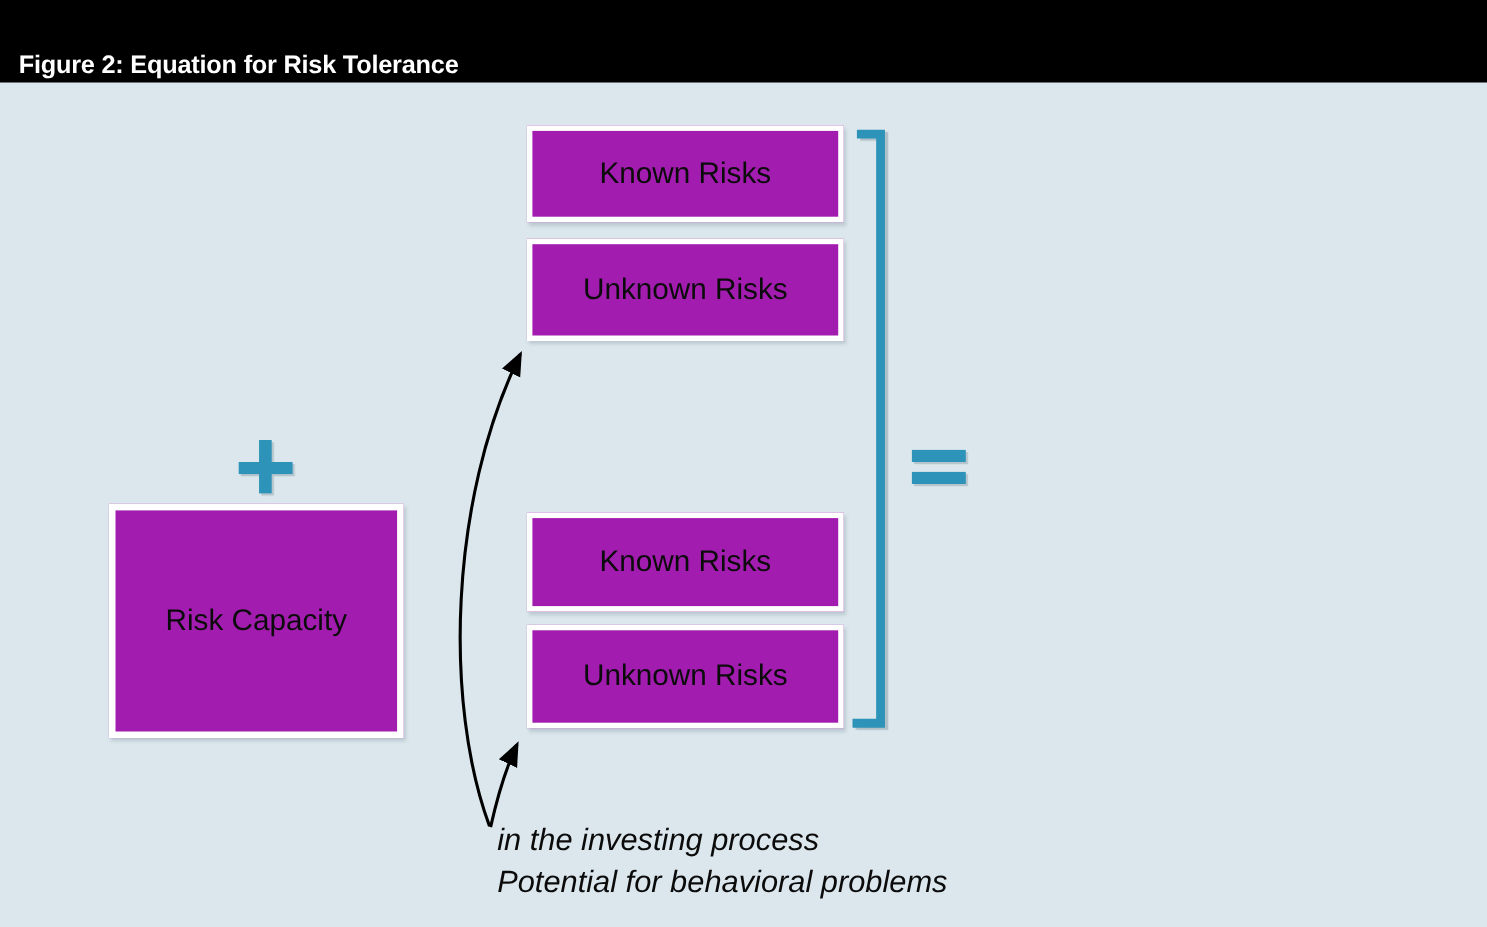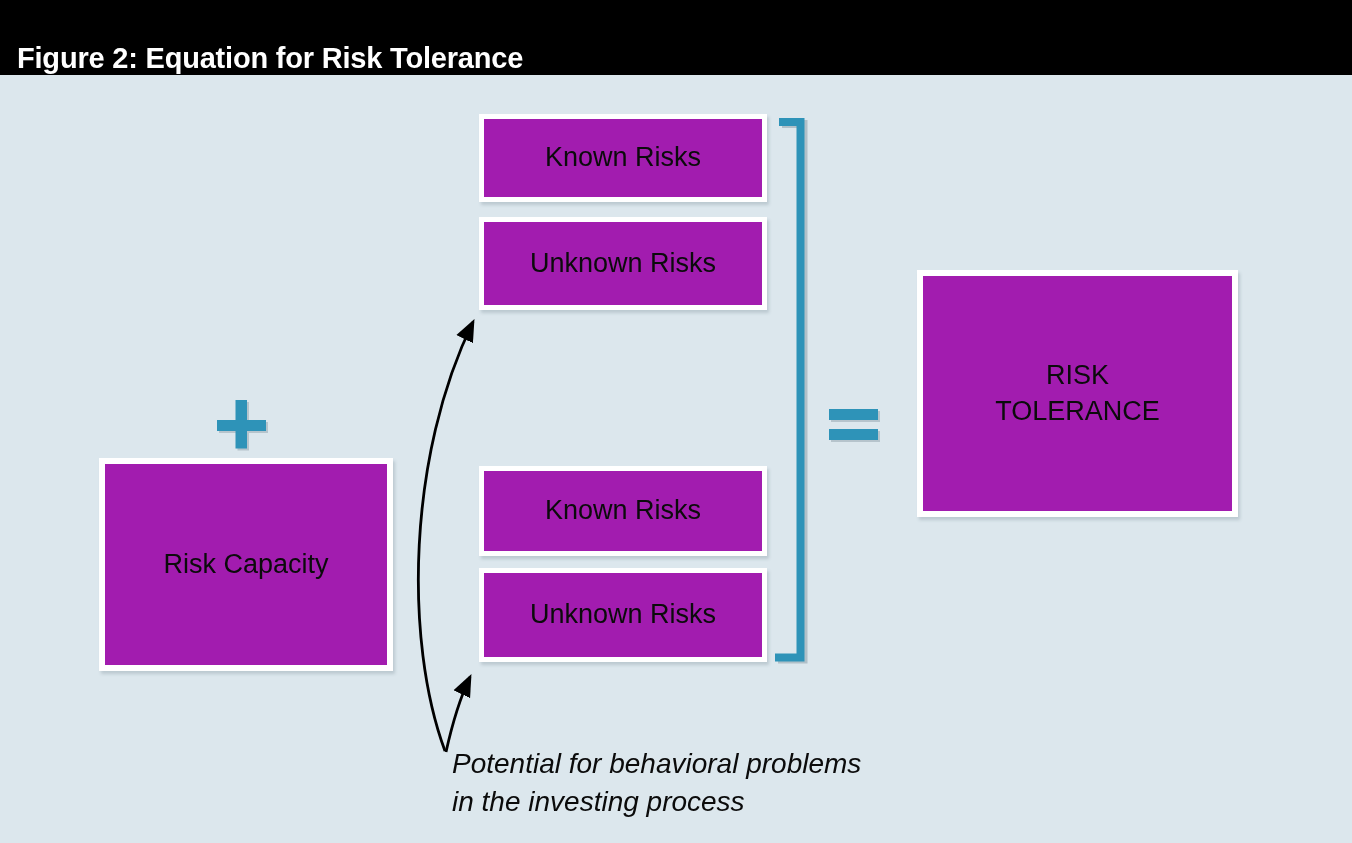--- a/index.html
+++ b/index.html
@@ -11,42 +11,42 @@
     font-family:"Liberation Sans","DejaVu Sans",sans-serif;
     margin:0 auto;
   }
   .header{
     position:absolute;left:0;top:0;width:1352px;height:75px;
     background:#000000;
     display:flex;align-items:center;
   }
   .header .title{
     color:#ffffff;
-    font-size:29px;
+    font-size:23px;
     font-weight:bold;
     letter-spacing:-0.2px;
     padding-left:17px;
     padding-bottom:2px;
     margin-top:44px;
   }
   .box{
     position:absolute;
     box-sizing:border-box;
     background:#a21caf;
     border:6px solid #ffffff;
     box-shadow:2px 3px 3px rgba(104,126,138,0.28);
     display:flex;align-items:center;justify-content:center;
     text-align:center;
     color:#0b0b0b;
     font-size:27px;
     line-height:1.32;
   }
   .box.small{border-width:5px;}
   .box-risk-appetite{left:99px;top:103px;width:287px;height:216px;}
-  .box-risk-capacity{left:99px;top:458px;width:294px;height:213px;}
+  .box-risk-capacity{left:99px;top:458px;width:268px;height:213px;}
   .box-known-top{left:479px;top:114px;width:288px;height:88px;}
   .box-unknown-top{left:479px;top:217px;width:288px;height:93px;}
   .box-known-bottom{left:479px;top:466px;width:288px;height:90px;}
   .box-unknown-bottom{left:479px;top:568px;width:288px;height:94px;}
   .box-risk-tolerance{left:917px;top:270px;width:321px;height:247px;}
   .box-risk-tolerance .line{display:block;}
   .overlay{position:absolute;left:0;top:0;width:1352px;height:843px;pointer-events:none;}
   .bracket-path{filter:drop-shadow(3px 2px 0px rgba(125,145,155,0.45));}
   .operator{filter:drop-shadow(2px 2px 0px rgba(125,145,155,0.40));}
   .annotation{
@@ -80,26 +80,20 @@
   </div>
 
   <div class="box small box-known-bottom">
     <span>Known Risks</span>
   </div>
 
   <div class="box small box-unknown-bottom">
     <span>Unknown Risks</span>
   </div>
 
-  <div class="box box-risk-tolerance">
-    <span>
-      <span class="line">RISK</span>
-      <span class="line">TOLERANCE</span>
-    </span>
-  </div>
 
   <svg class="overlay" viewBox="0 0 1352 843" xmlns="http://www.w3.org/2000/svg">
     <defs>
       <marker id="arrowhead" viewBox="0 0 10 10" refX="8.5" refY="5" markerWidth="8" markerHeight="8" orient="auto-start-reverse">
         <path d="M0,0.9 L10,5 L0,9.1 Z" fill="#000000"></path>
       </marker>
     </defs>
 
     <g class="operator" fill="#2e93b8" aria-label="+">
       <rect x="217" y="420" width="49" height="11"></rect>
@@ -111,17 +105,17 @@
       <rect x="829" y="429" width="49" height="11"></rect>
     </g>
 
     <path class="bracket-path" d="M779,122 H800.5 V657.5 H775" fill="none" stroke="#2e93b8" stroke-width="8" stroke-linejoin="miter"></path>
 
     <path d="M445,751 C404,640 408,455 473,322" fill="none" stroke="#000000" stroke-width="2.8" marker-end="url(#arrowhead)"></path>
     <path d="M446,752 C452,725 459,700 470,677" fill="none" stroke="#000000" stroke-width="2.8" marker-end="url(#arrowhead)"></path>
   </svg>
 
   <div class="annotation">
+    <span>in the investing process</span>
     <span>Potential for behavioral problems</span>
-    <span>in the investing process</span>
   </div>
 
 </div>
 
 </body></html>

